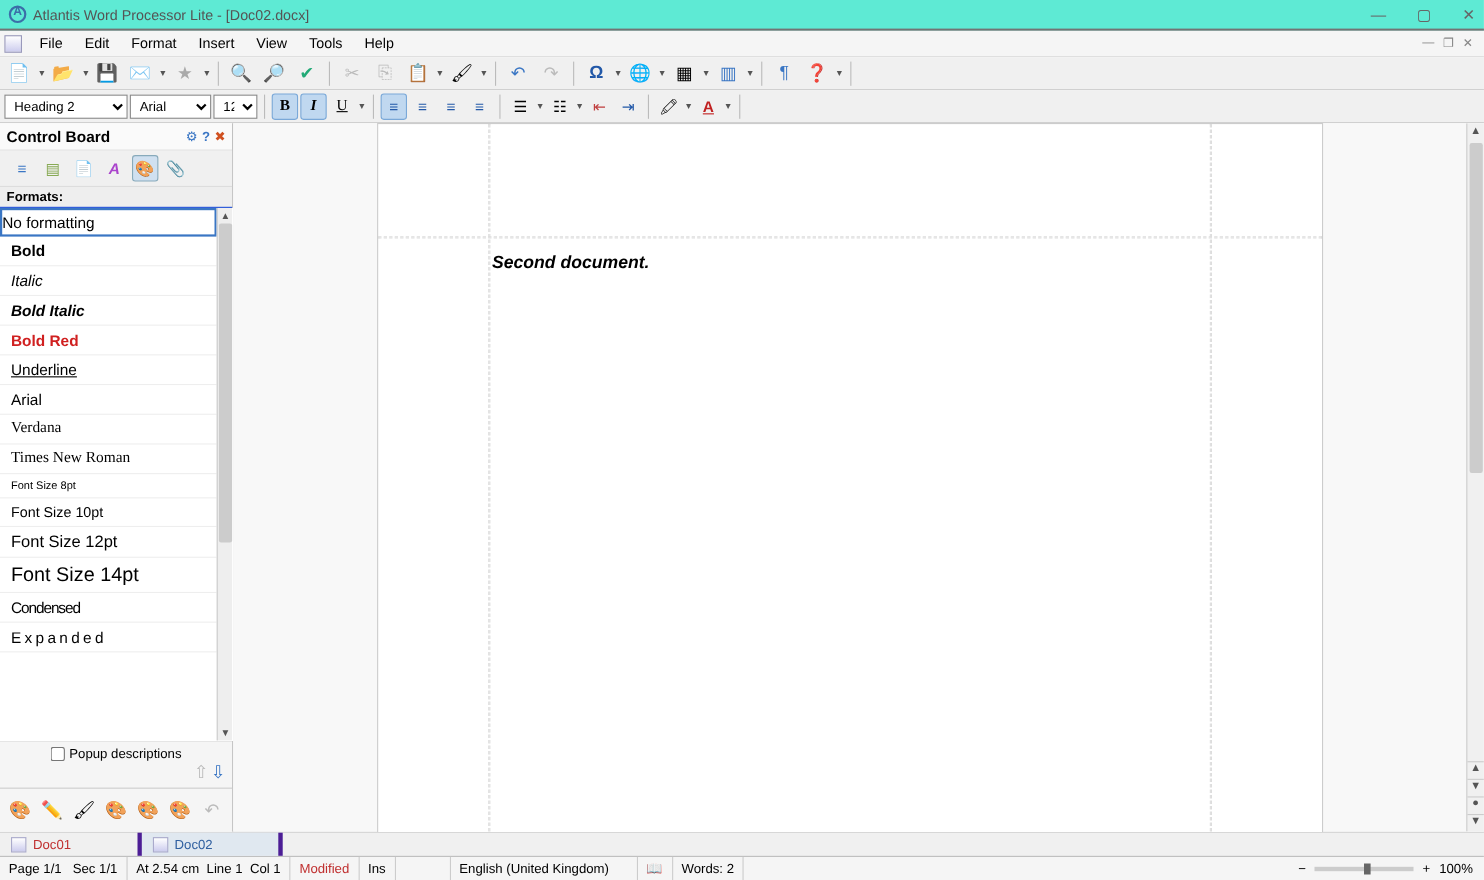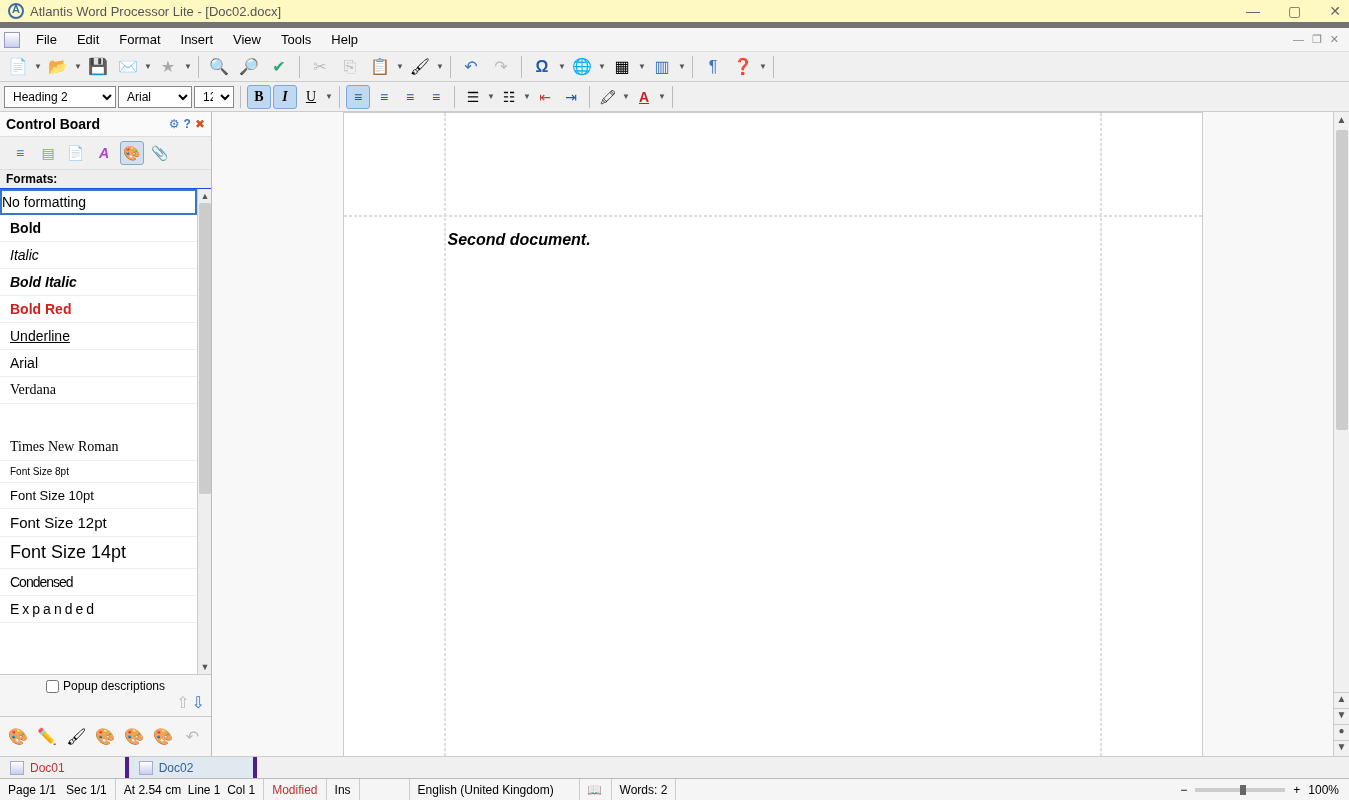--- a/index.html
+++ b/index.html
@@ -1,19 +1,19 @@
 <!DOCTYPE html>
 <html><head>
 <meta charset="utf-8">
 <style>
 * { margin: 0; padding: 0; box-sizing: border-box; font-family: Tahoma, Arial, sans-serif; }
 body { width: 1349px; height: 800px; background: #fff; overflow: hidden; font-size: 12px; }
 
 
-.titlebar { height: 28px; background: #fef9c3; display: flex; align-items: center; padding: 0 8px; border-bottom: 6px solid #737373; }
+.titlebar { height: 28px; background: #5eead4; display: flex; align-items: center; padding: 0 8px; border-bottom: 2px solid #737373; }
 .titlebar-icon { width: 16px; height: 16px; border-radius: 50%; border: 2px solid #3b6ea8; margin-right: 6px; position: relative; }
 .titlebar-icon::after { content: 'A'; position: absolute; top: -2px; left: 2px; color: #3b6ea8; font-weight: bold; font-size: 11px; }
 .titlebar-text { color: #555; font-size: 13px; }
 .titlebar-controls { margin-left: auto; display: flex; gap: 28px; color: #666; }
 .titlebar-controls span { cursor: pointer; font-size: 14px; }
 
 
 .menubar { height: 24px; background: #f5f5f5; display: flex; align-items: center; padding: 0 4px; border-bottom: 1px solid #ddd; }
 .menubar-icon { width: 16px; height: 16px; margin-right: 6px; background: linear-gradient(#fff,#cce); border: 1px solid #99b; }
 .menubar-item { padding: 3px 10px; cursor: pointer; font-size: 13px; }
@@ -212,21 +212,21 @@
     <div class="cb-list">
       <div class="cb-list-inner" id="formats-list">
           <div class="fmt-item selected" style="">No formatting</div>
           <div class="fmt-item" style="font-weight:bold;">Bold</div>
           <div class="fmt-item" style="font-style:italic;">Italic</div>
           <div class="fmt-item" style="font-weight:bold;font-style:italic;">Bold Italic</div>
           <div class="fmt-item" style="font-weight:bold;color:#d02020;">Bold Red</div>
           <div class="fmt-item" style="text-decoration:underline;">Underline</div>
           <div class="fmt-item" style="font-family:Arial;">Arial</div>
           <div class="fmt-item" style="font-family:Verdana;">Verdana</div>
-          <div class="fmt-item" style="font-family:'Times New Roman',serif;margin-top:30px;">Times New Roman</div>
+          <div class="fmt-item" style="font-family:'Times New Roman',serif;">Times New Roman</div>
           <div class="fmt-item" style="font-size:10px;">Font Size 8pt</div>
           <div class="fmt-item" style="font-size:13px;">Font Size 10pt</div>
           <div class="fmt-item" style="font-size:15px;">Font Size 12pt</div>
           <div class="fmt-item" style="font-size:18px;">Font Size 14pt</div>
           <div class="fmt-item" style="letter-spacing:-1px;">Condensed</div>
           <div class="fmt-item" style="letter-spacing:3px;">Expanded</div>
         </div>
       <div class="cb-scroll">
         <div class="cb-scroll-up">▲</div>
         <div class="cb-scroll-thumb"></div>

